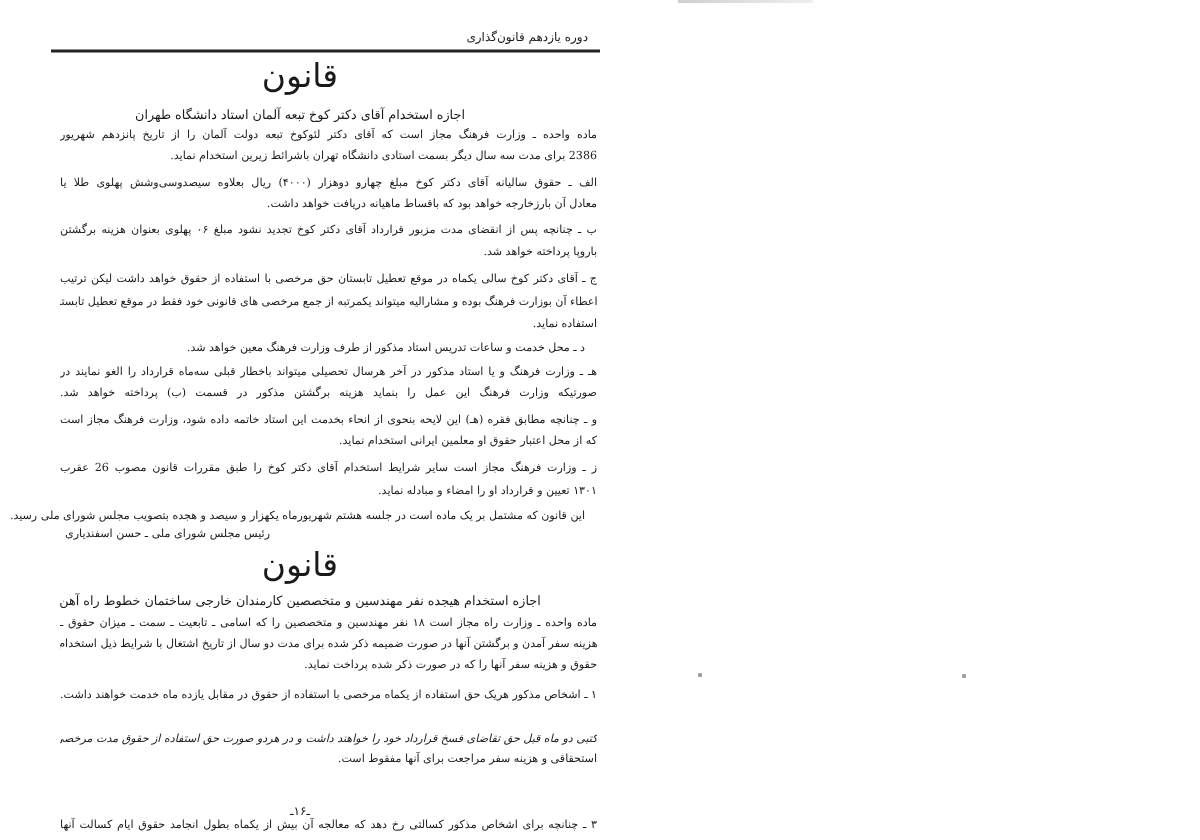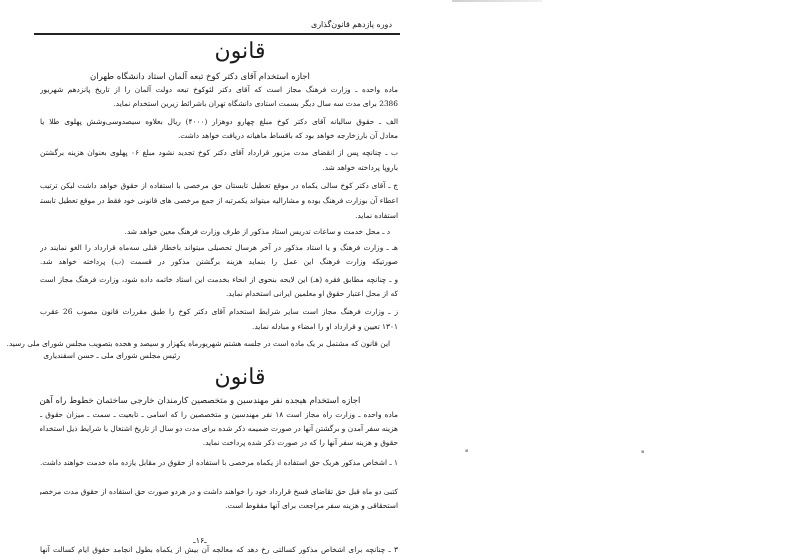--- a/index.html
+++ b/index.html
@@ -5,21 +5,21 @@
   html, body { margin:0; padding:0; }
   body { width:800px; height:560px; background:#ffffff; position:relative; overflow:hidden;
          font-family:"DejaVu Serif", serif; color:#1a1a1a; }
   .spread { position:absolute; left:0; top:0; width:800px; height:560px; background:#fff; }
   .top-shadow { position:absolute; left:452px; top:0; width:90px; height:2px;
          background:linear-gradient(to right,#cfcfcf,#efefef); }
   .page-left { position:absolute; left:0; top:0; width:400px; height:560px; }
   .page-right { position:absolute; left:400px; top:0; width:400px; height:560px; }
   .running-head { position:absolute; right:8px; top:20px; font-size:8px; direction:rtl; white-space:nowrap; }
   .head-rule { position:absolute; left:34px; top:33px; width:366px; height:1.5px; background:#222; }
-  .law-title { position:absolute; left:0; width:400px; text-align:center; font-size:22px; direction:rtl;padding-left:40px; }
+  .law-title { position:absolute; left:0; width:400px; text-align:center; font-size:22px; direction:rtl; }
   .subtitle { position:absolute; left:0; width:400px; text-align:center; font-size:8.5px; direction:rtl; }
   .line { position:absolute; direction:rtl; font-size:7.4px; white-space:nowrap; overflow:hidden; line-height:10px; }
   .full { right:2px; left:40px; text-align:justify; text-align-last:justify; }
   .short { right:2px; text-align:right; }
   .indent { right:10px; }
   .page-num { position:absolute; left:0; width:400px; text-align:center; font-size:8px; top:547px; }
   .mark { position:absolute; font-size:5px; color:#999; }
 </style>
 </head>
 <body>
@@ -53,21 +53,21 @@
     <div class="line short indent" style="top:339px;">این قانون که مشتمل بر یک ماده است در جلسه هشتم شهریورماه یکهزار و سیصد و هجده بتصویب مجلس شورای ملی رسید.</div>
     <div class="line short" style="top:351px; right:220px;">رئیس مجلس شورای ملی ـ حسن اسفندیاری</div>
 
     <div class="law-title" style="top:364px;">قانون</div>
     <div class="subtitle" style="top:395px;">اجازه استخدام هیجده نفر مهندسین و متخصصین کارمندان خارجی ساختمان خطوط راه آهن</div>
 
     <div class="line full" style="top:410px;">ماده واحده ـ وزارت راه مجاز است ۱۸ نفر مهندسین و متخصصین را که اسامی ـ تابعیت ـ سمت ـ میزان حقوق ـ</div>
     <div class="line full" style="top:424px;">هزینه سفر آمدن و برگشتن آنها در صورت ضمیمه ذکر شده برای مدت دو سال از تاریخ اشتغال با شرایط ذیل استخدام نموده</div>
     <div class="line short" style="top:438px;">حقوق و هزینه سفر آنها را که در صورت ذکر شده پرداخت نماید.</div>
     <div class="line full" style="top:458px;">۱ ـ اشخاص مذکور هریک حق استفاده از یکماه مرخصی با استفاده از حقوق در مقابل یازده ماه خدمت خواهند داشت.</div>
-    <div class="line full" style="top:487px;">کتبی دو ماه قبل حق تقاضای فسخ قرارداد خود را خواهند داشت و در هردو صورت حق استفاده از حقوق مدت مرخصی</div>
+    <div class="line full" style="top:487px;font-style:italic;">کتبی دو ماه قبل حق تقاضای فسخ قرارداد خود را خواهند داشت و در هردو صورت حق استفاده از حقوق مدت مرخصی</div>
     <div class="line short" style="top:501px;">استحقاقی و هزینه سفر مراجعت برای آنها مفقوط است.</div>
     <div class="line full" style="top:519px;margin-top:26px;">۳ ـ چنانچه برای اشخاص مذکور کسالتی رخ دهد که معالجه آن بیش از یکماه بطول انجامد حقوق ایام کسالت آنها</div>
 
     <div class="page-num" style="top:536px;">ـ۱۶ـ</div>
   </div>
 
   <div class="page-right">
     <div class="mark" style="left:65px; top:447px;">▪</div>
     <div class="mark" style="left:241px; top:448px;">▪</div>
   </div>

